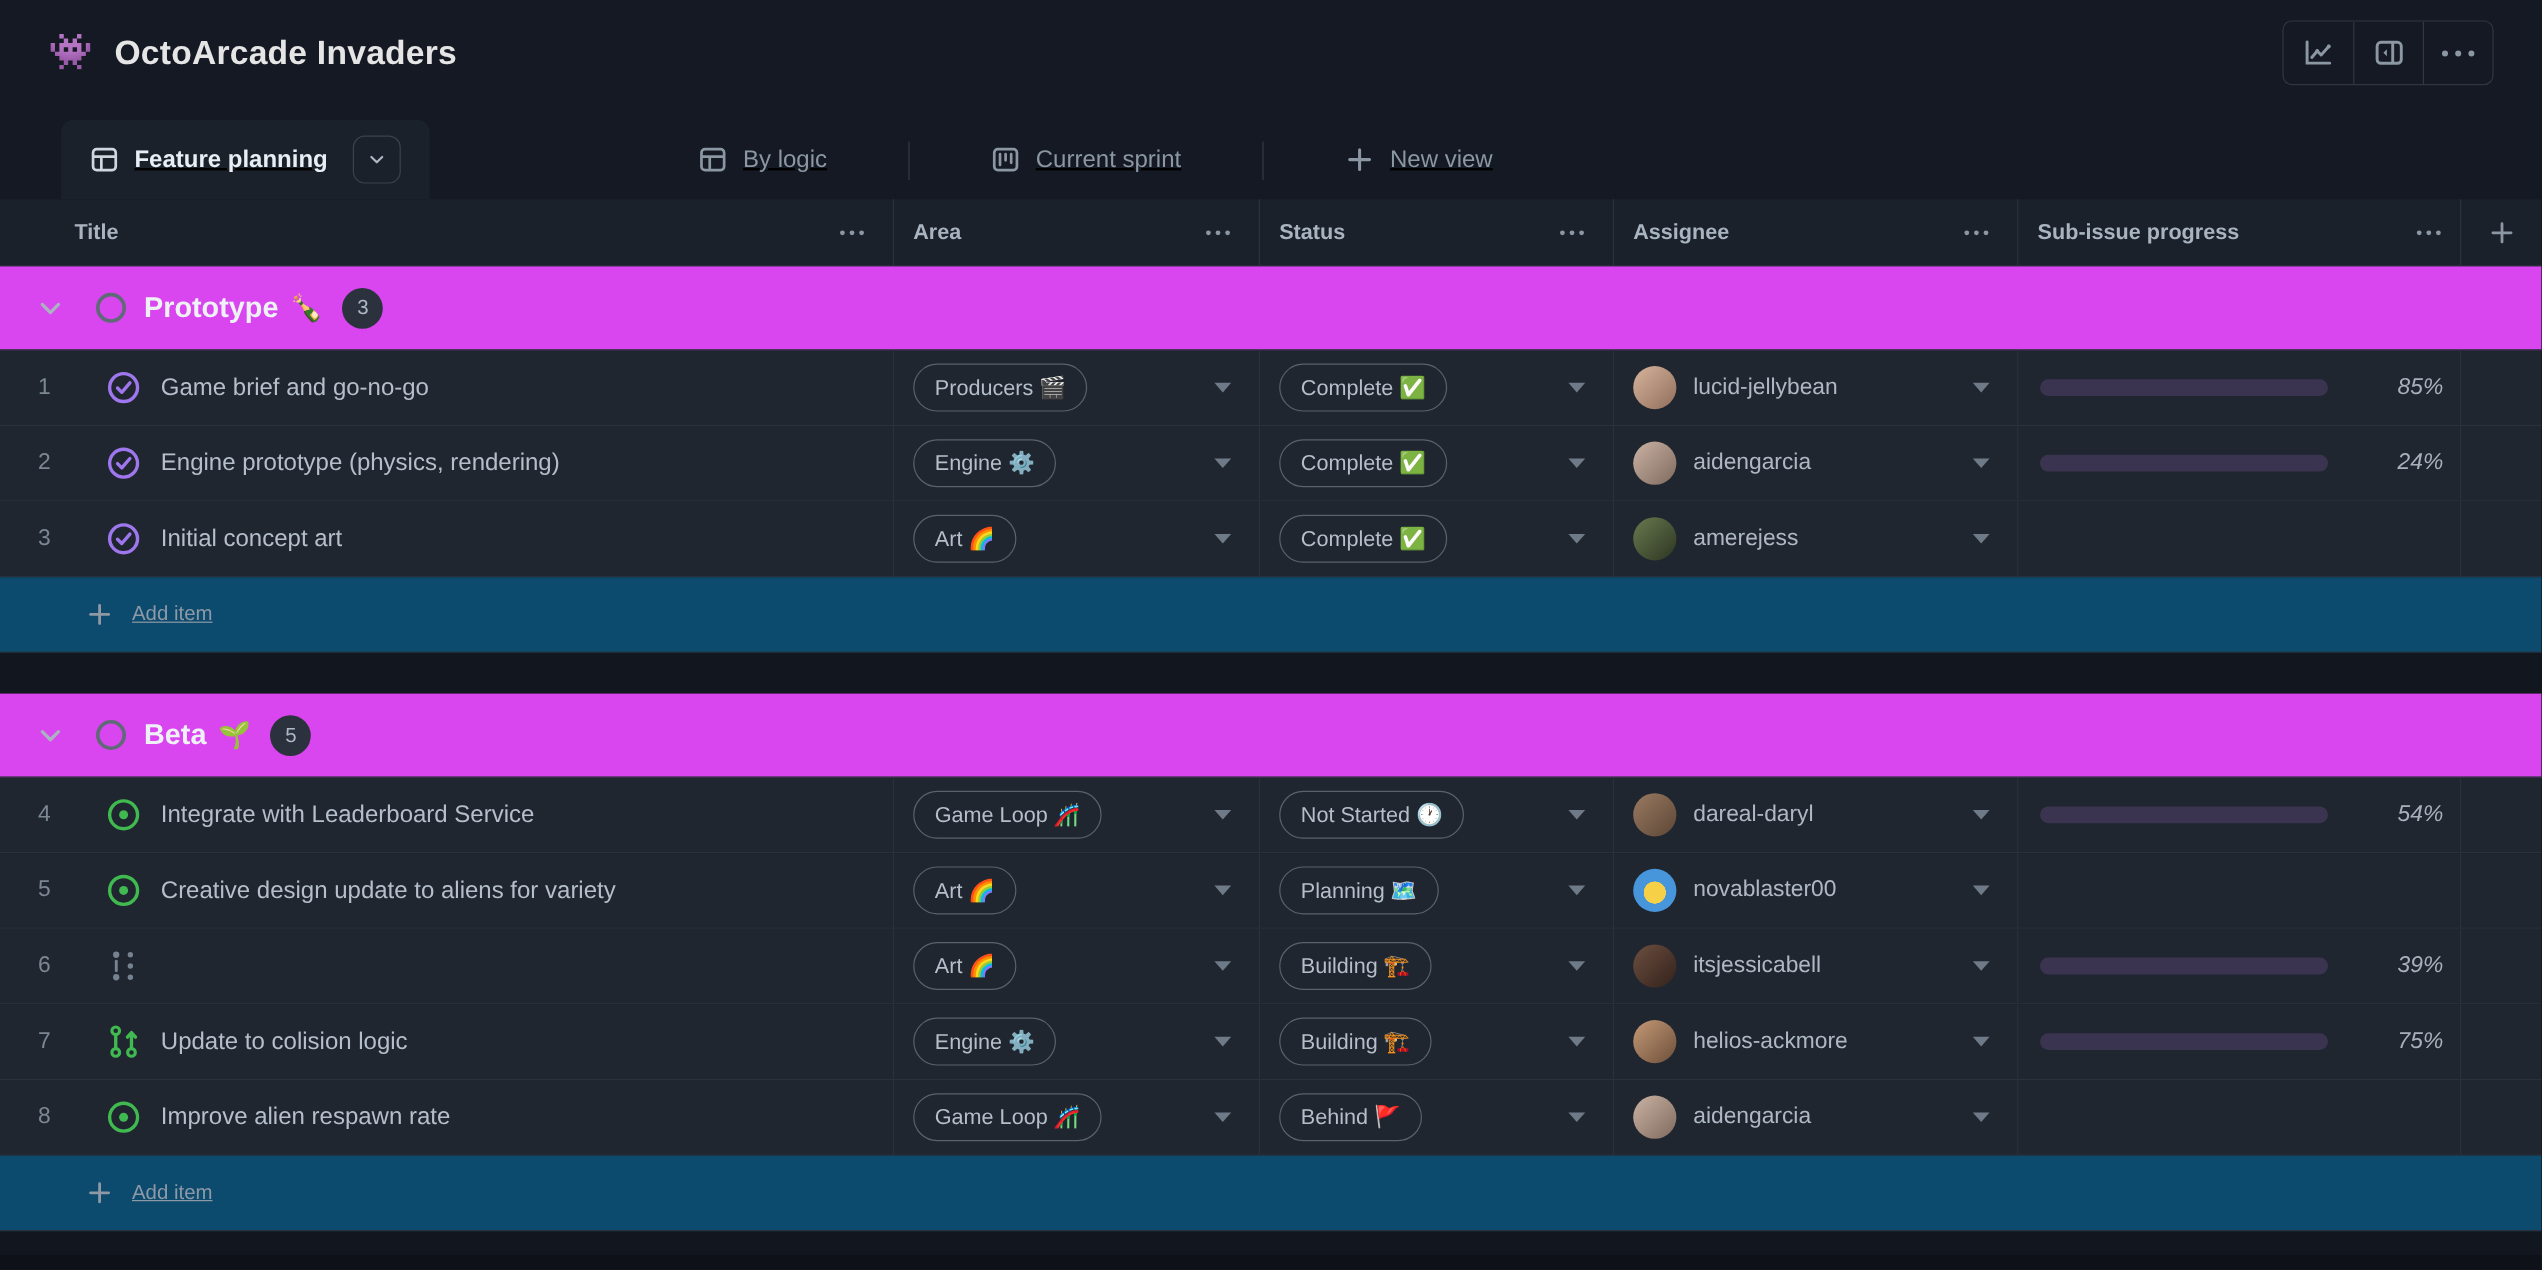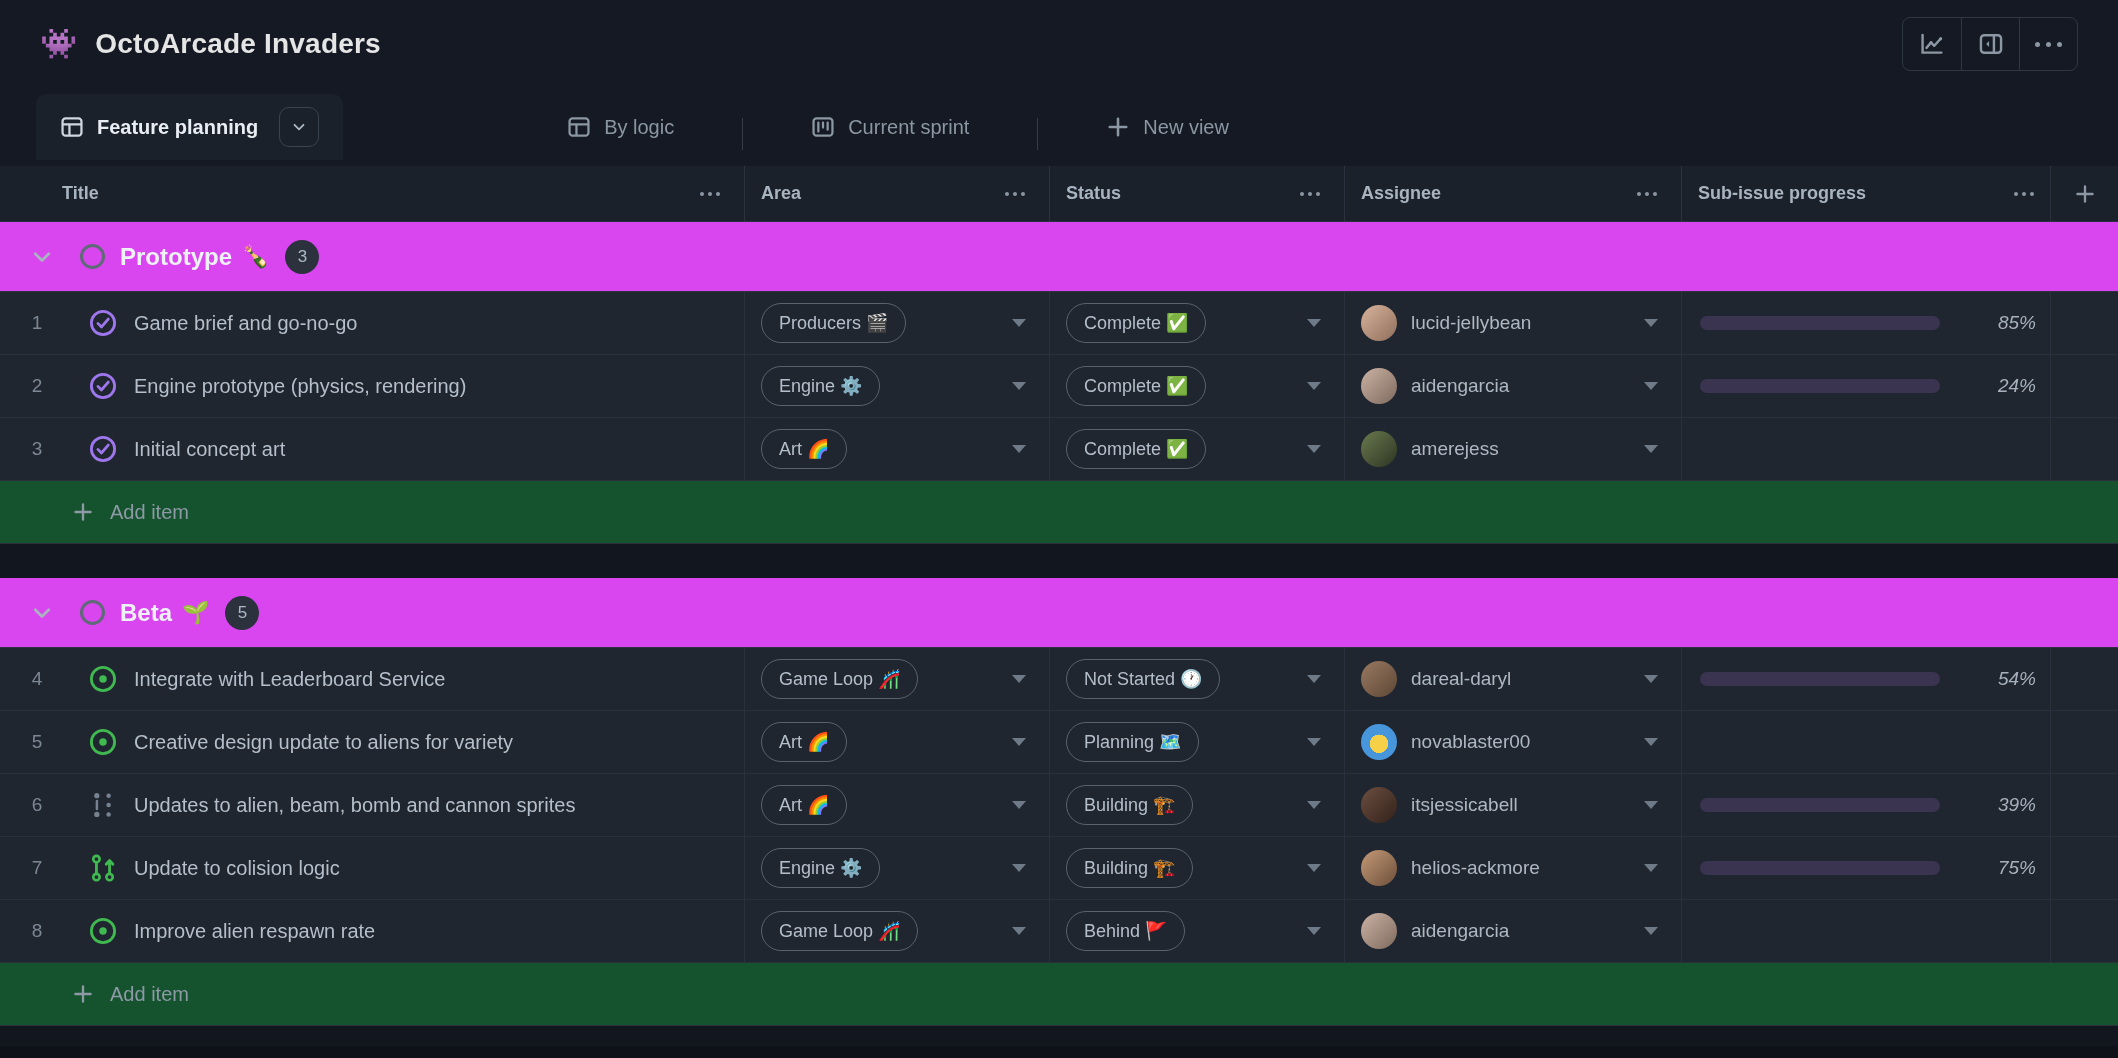--- a/index.html
+++ b/index.html
@@ -14,21 +14,21 @@
   .project-title{font-size:28px;font-weight:700;color:#e5e5e5;letter-spacing:.2px;}
   .topbar-actions{display:flex;border:1px solid #30373f;border-radius:8px;overflow:hidden;}
   .topbar-btn{width:58px;height:52px;display:flex;align-items:center;justify-content:center;background:transparent;
               border:none;border-left:1px solid #30373f;cursor:pointer;}
   .topbar-btn:first-child{border-left:none;}
   .topbar-btn svg{width:26px;height:26px;}
   .hdots{display:flex;gap:6px;}
   .hdots .dot{width:5px;height:5px;border-radius:50%;background:#8b97a3;}
 
   
-  .tabbar{height:78px;display:flex;align-items:center;padding-left:36px;}
+  .tabbar{height:78px;display:flex;align-items:flex-end;padding-left:51px;text-decoration:underline;}
   .tab{display:flex;align-items:center;gap:13px;height:66px;padding:0 24px;color:#8b97a3;font-size:20px;cursor:pointer;}
   .tab svg{width:24px;height:24px;}
   .tab.active{background:#1b212b;border-radius:10px 10px 0 0;color:#e9eef4;font-weight:700;}
   .tab-menu-box{width:38px;height:38px;border:1px solid #3b434e;border-radius:10px;display:flex;align-items:center;
                 justify-content:center;margin-left:8px;}
   .tab-menu-box svg{width:16px;height:16px;}
   .tab-byarea{margin-left:200px;}
   .tab-divider{width:1px;height:32px;background:#343c47;margin:0 44px 16px 44px;align-self:flex-end;}
 
   
@@ -70,22 +70,22 @@
          border-left:7px solid transparent;border-right:7px solid transparent;border-top:8px solid #6e7a87;cursor:pointer;}
   .c-assignee{width:337px;padding-left:16px;}
   .avatar{width:36px;height:36px;border-radius:50%;margin-right:14px;flex:none;}
   .assignee-name{color:#aeb8c4;font-size:19px;white-space:nowrap;cursor:pointer;}
   .c-progress{width:369px;padding-left:18px;}
   .progress-track{width:240px;height:14px;border-radius:7px;background:#3a3450;overflow:hidden;}
   .progress-fill{height:100%;background:#9e77ee;border-radius:7px;}
   .progress-label{position:absolute;right:14px;top:50%;transform:translateY(-50%);color:#a7b1bd;font-size:19px;font-style:italic;}
   .c-plus{flex:1;border-right:none;}
 
-  .add-row{height:63px;background:#14532d;border-bottom:1px solid #2a313c;display:flex;align-items:center;
-           color:#8e99a6;font-size:20px;box-sizing:border-box;cursor:pointer;}
+  .add-row{height:63px;background:#0c4a6e;border-bottom:1px solid #2a313c;display:flex;align-items:center;
+           color:#8e99a6;font-size:17px;box-sizing:border-box;cursor:pointer;text-decoration:underline;}
   .add-row svg{width:22px;height:22px;margin-left:72px;margin-right:16px;}
   .section-gap{height:34px;background:#12161e;}
   .bottom-strip{position:absolute;left:0;right:0;bottom:0;height:12px;background:#0e1218;}
   .sprite{position:absolute;width:0;height:0;overflow:hidden;}
 </style>
 </head>
 <body>
 
 <svg class="sprite" aria-hidden="true">
   <defs>
@@ -426,21 +426,20 @@
     </div>
 
     <div class="row">
       <div class="cell c-title">
         <span class="row-num">6</span>
         <span class="issue-icon">
             <svg>
               <use href="#i-draft"></use>
             </svg>
           </span>
-        <span class="row-title">Updates to alien, beam, bomb and cannon sprites</span>
       </div>
       <div class="cell c-area">
         <span class="pill">Art 🌈</span>
         <span class="caret"></span>
       </div>
       <div class="cell c-status">
         <span class="pill">Building 🏗️</span>
         <span class="caret"></span>
       </div>
       <div class="cell c-assignee">

